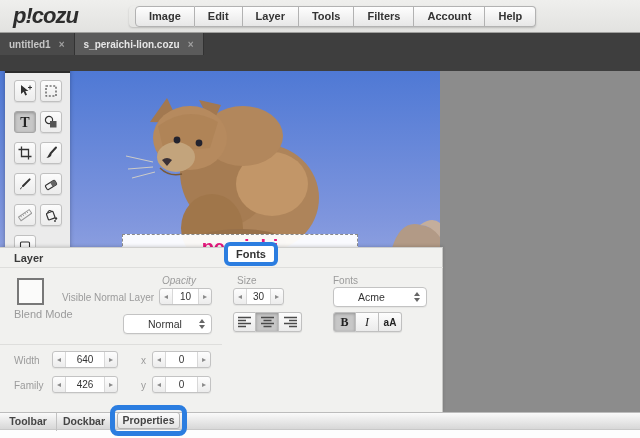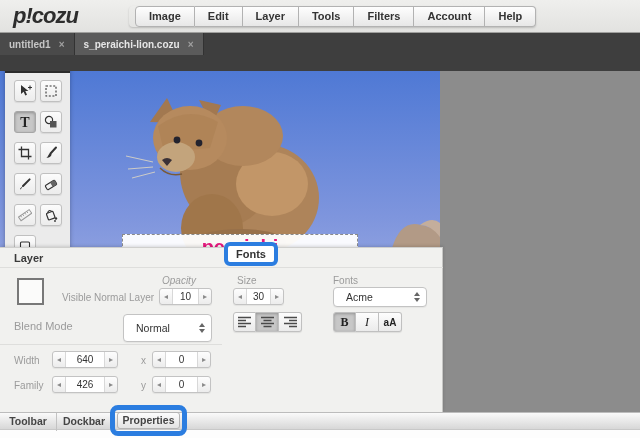--- a/index.html
+++ b/index.html
@@ -64,21 +64,21 @@
     font-size:10.5px; color:#4a4a4a; text-align:center; box-shadow:0 1px 1px rgba(0,0,0,.05); cursor:text; }
   .stepper { position:absolute; display:flex; height:17px; border:1px solid #c3c3c3; border-radius:3px;
     background:linear-gradient(#fdfdfd,#ececec); overflow:hidden; box-shadow:0 1px 1px rgba(0,0,0,.06); }
   .st-btn { width:13px; font-size:8px; color:#8a8a8a; display:flex; align-items:center;
     justify-content:center; cursor:pointer; }
   .st-prev { border-right:1px solid #d8d8d8; }
   .st-next { border-left:1px solid #d8d8d8; }
   .st-val { flex:1; background:#fff; font-size:10px; color:#333; display:flex;
     align-items:center; justify-content:center; }
   .dropdown { position:absolute; display:flex; align-items:center; background:#fff;
-    border:1px solid #c3c3c3; border-radius:4px; padding:0 6px 0 12px; font-size:10.5px;
+    border:1px solid #c3c3c3; border-radius:4px; padding:0 6px 0 24px; font-size:10.5px;
     color:#333; box-shadow:0 1px 1px rgba(0,0,0,.05); cursor:pointer;justify-content:flex-end; }
   .dd-arrows { margin-left:auto; display:flex; flex-direction:column; gap:2px; }
   .tri-up { width:0; height:0; border-left:3px solid transparent; border-right:3px solid transparent;
     border-bottom:4px solid #666; }
   .tri-down { width:0; height:0; border-left:3px solid transparent; border-right:3px solid transparent;
     border-top:4px solid #666; }
   .btn-group { position:absolute; display:flex; box-shadow:0 1px 1px rgba(0,0,0,.08); border-radius:3px; }
   .g-btn { width:23px; height:20px; background:linear-gradient(#fdfdfd,#ebebeb);
     border:1px solid #c0c0c0; border-left:none; display:flex; align-items:center;
     justify-content:center; cursor:pointer; }
@@ -263,22 +263,22 @@
     <div class="thumb"></div>
     <div class="plabel" style="left:58px;top:27px;width:100px;text-align:center;margin-top:17px;">Visible Normal Layer</div>
 
     <div class="plabel" style="left:162px;top:27px;font-style:italic;">Opacity</div>
     <div class="stepper" style="left:159px;top:40px;width:53px;">
       <span class="st-btn st-prev">◂</span>
       <span class="st-val">10</span>
       <span class="st-btn st-next">▸</span>
     </div>
 
-    <div class="plabel" style="left:14px;top:72px;font-size:11px;">Blend Mode</div>
-    <div class="dropdown" style="left:123px;top:66px;width:89px;height:28px;">
+    <div class="plabel" style="left:14px;top:60px;font-size:11px;">Blend Mode</div>
+    <div class="dropdown" style="left:123px;top:66px;width:89px;height:20px;">
       <span>Normal</span>
       <span class="dd-arrows">
         <span class="tri-up"></span>
           <span class="tri-down"></span>
       </span>
     </div>
 
     <div class="panel-hr2"></div>
 
     <div class="plabel" style="left:14px;top:107px;">Width</div>

